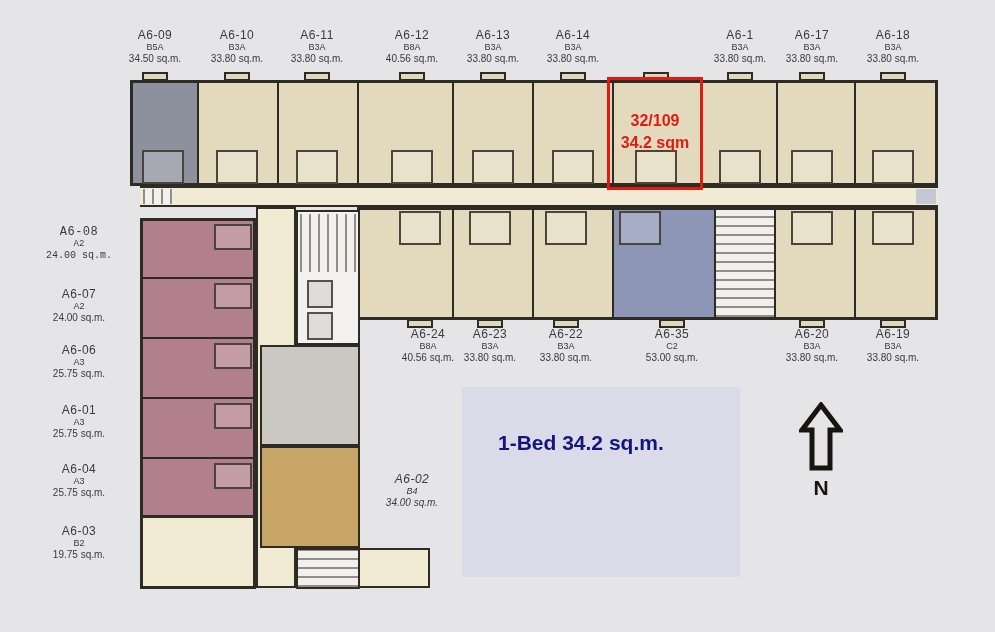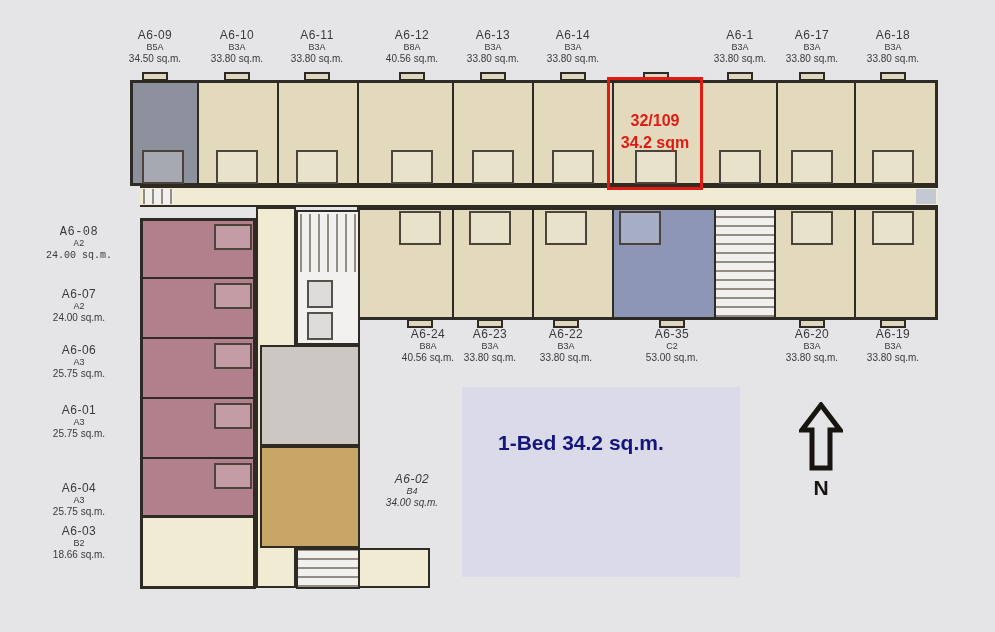--- a/index.html
+++ b/index.html
@@ -232,29 +232,29 @@
   <div class="ulabel wide" style="left:34px;top:343px;">
     <div class="uid">A6-06</div>
     <div class="utype">A3</div>
     <div class="uarea">25.75 sq.m.</div>
   </div>
   <div class="ulabel wide" style="left:34px;top:403px;">
     <div class="uid">A6-01</div>
     <div class="utype">A3</div>
     <div class="uarea">25.75 sq.m.</div>
   </div>
-  <div class="ulabel wide" style="left:34px;top:481px;">
+  <div class="ulabel wide" style="left:34px;top:462px;">
     <div class="uid">A6-04</div>
     <div class="utype">A3</div>
     <div class="uarea">25.75 sq.m.</div>
   </div>
   <div class="ulabel wide" style="left:34px;top:524px;">
     <div class="uid">A6-03</div>
     <div class="utype">B2</div>
-    <div class="uarea">18.66 sq.m.</div>
+    <div class="uarea">19.75 sq.m.</div>
   </div>
 
   <div class="ulabel wide" style="left:367px;top:472px;font-style:italic;">
     <div class="uid">A6-02</div>
     <div class="utype">B4</div>
     <div class="uarea">34.00 sq.m.</div>
   </div>
 
 </div>
 

